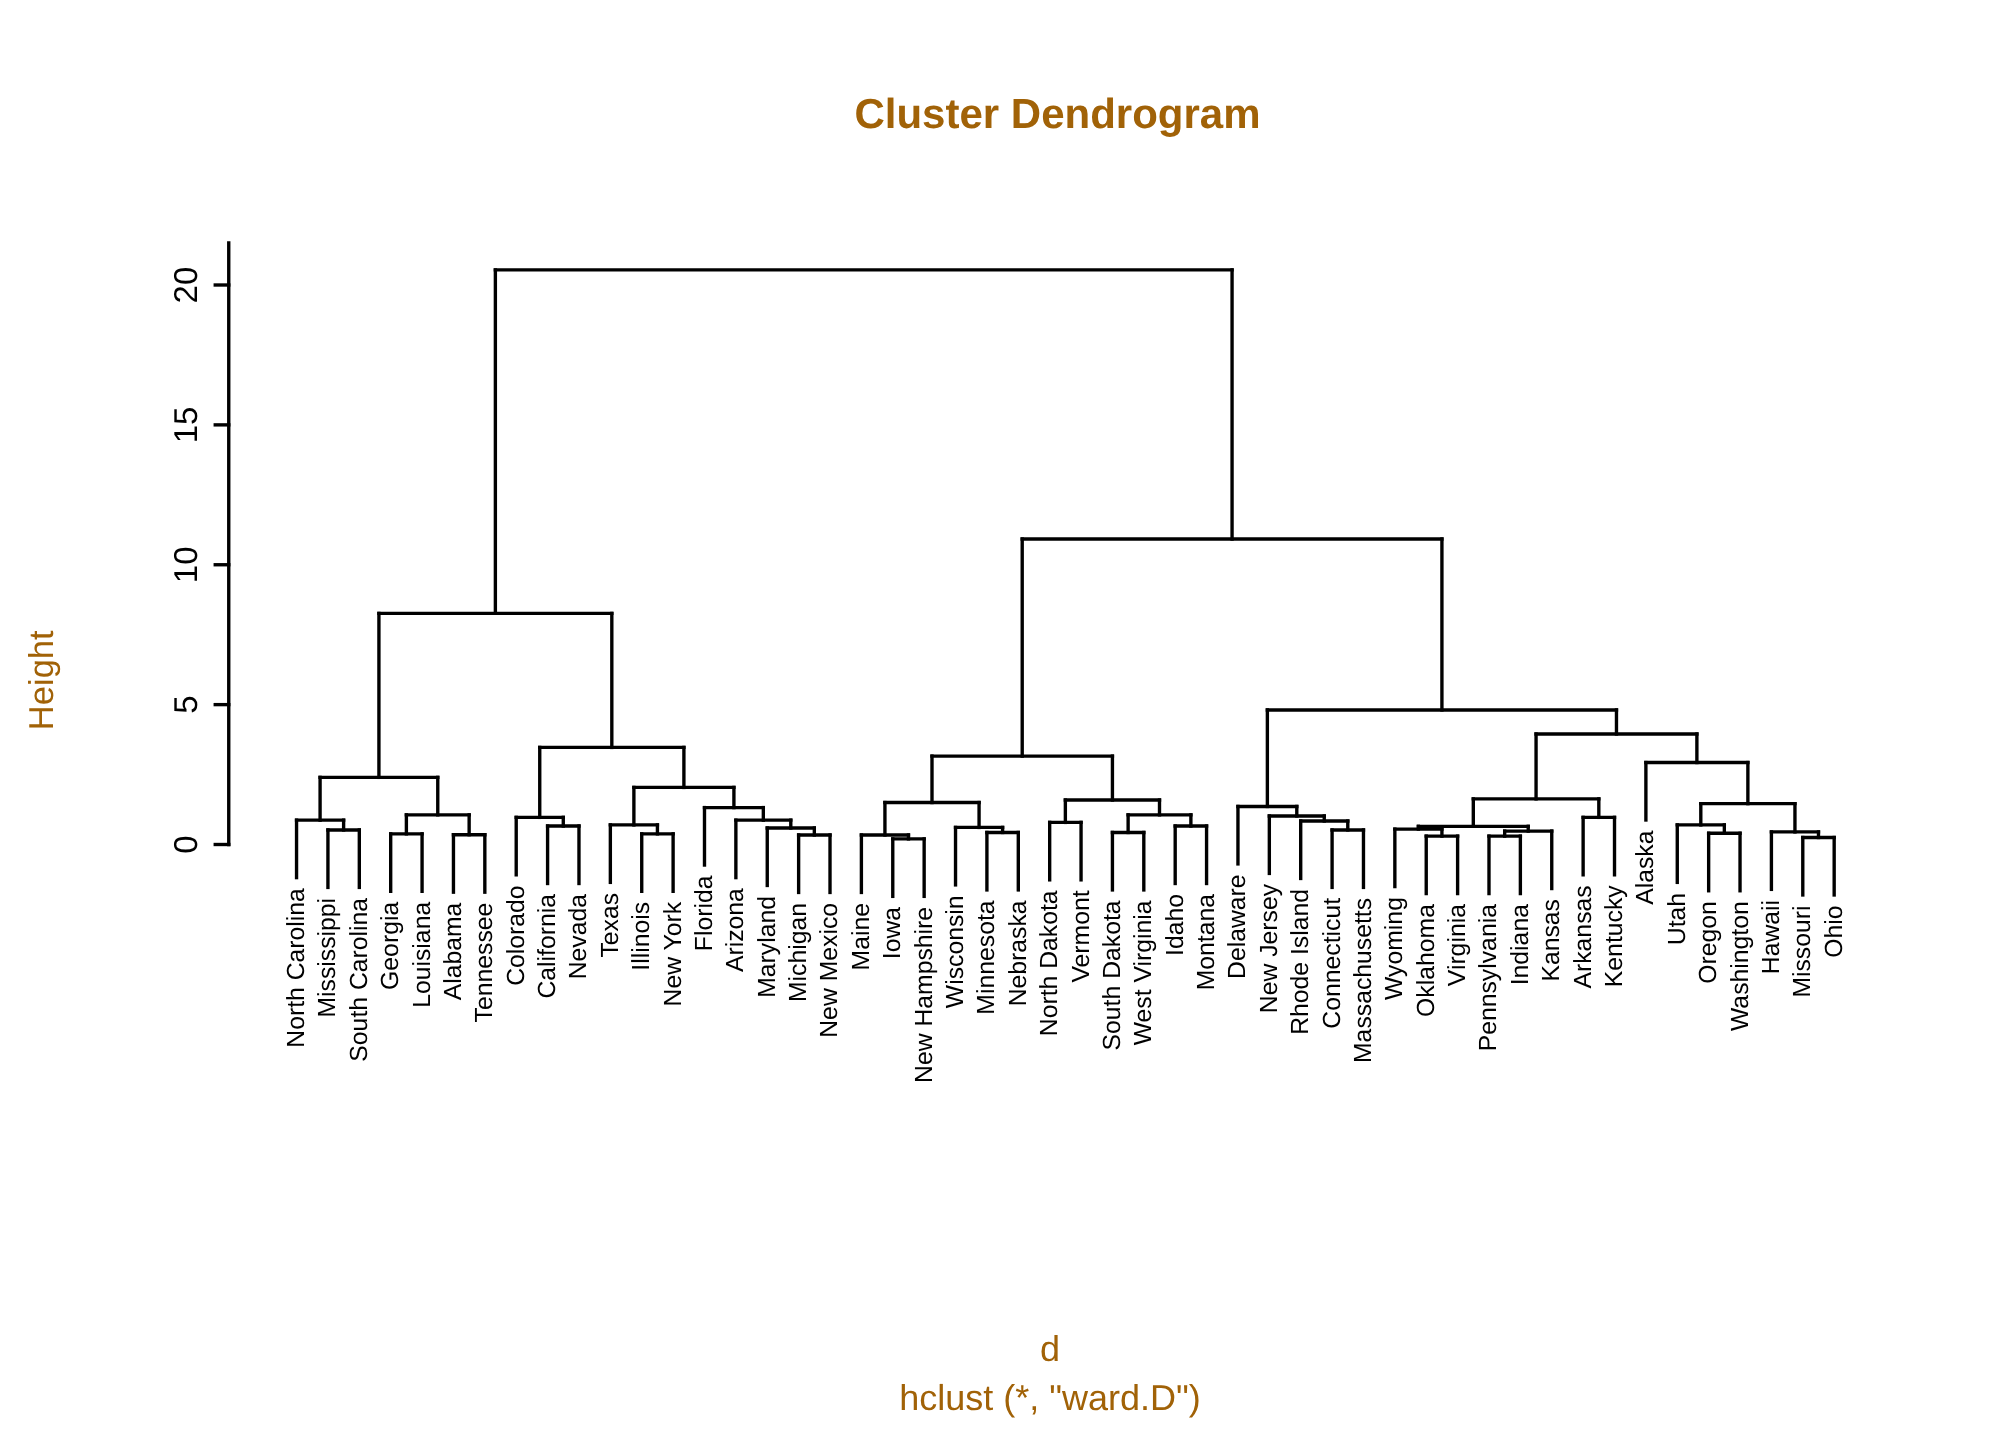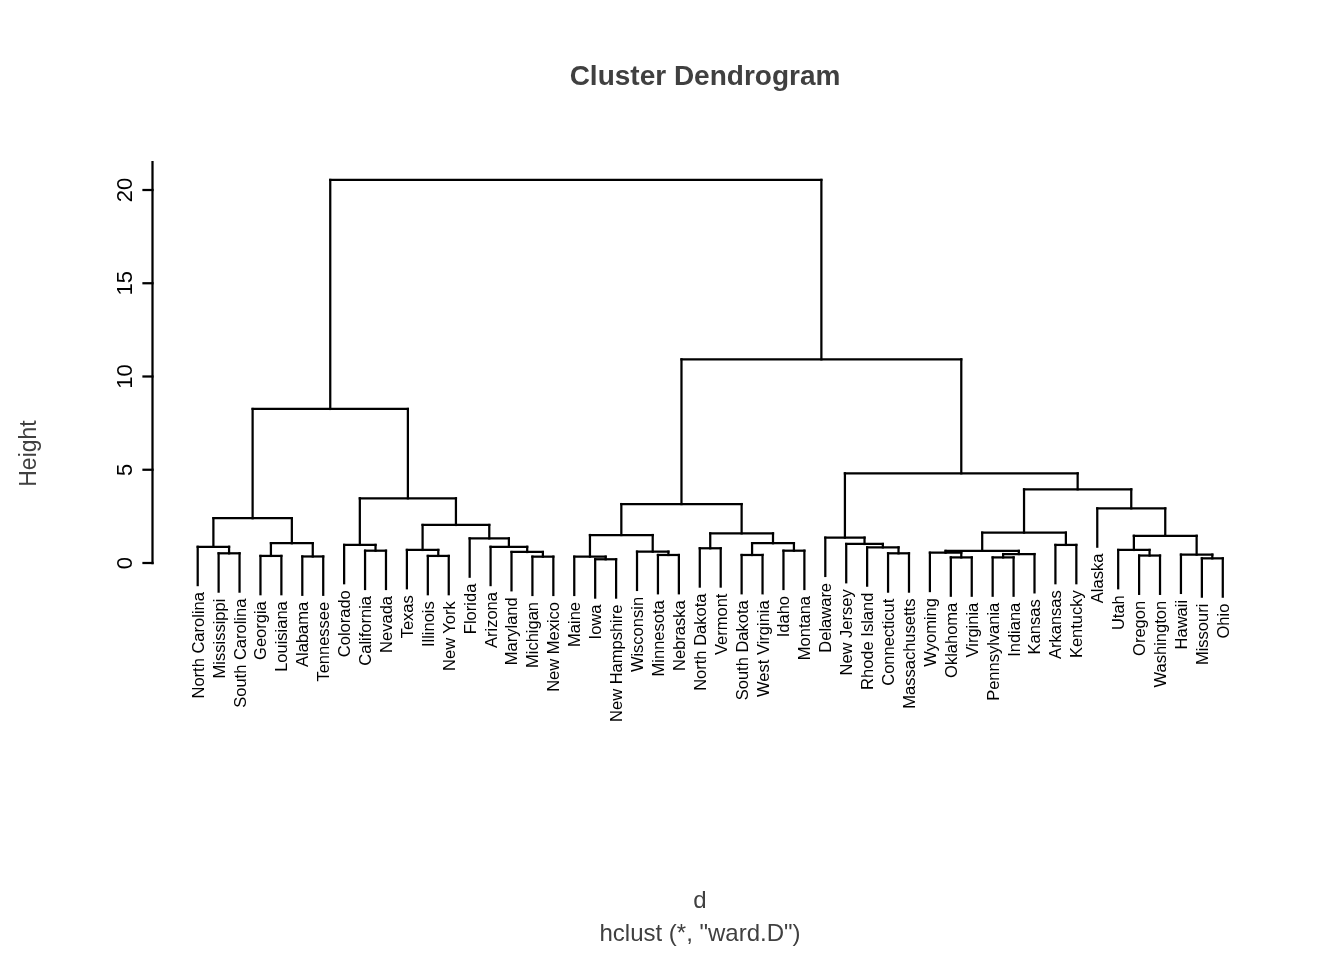--- a/index.html
+++ b/index.html
@@ -1,17 +1,17 @@
 <!DOCTYPE html>
 <html><head>
 <meta charset="utf-8">
 <style>
   html,body{margin:0;padding:0;background:#ffffff;}
   #figure{position:relative;width:1344px;height:960px;background:#ffffff;overflow:hidden;
-          font-family:"Liberation Sans", sans-serif;color:#404040;}
+          font-family:"Liberation Sans", sans-serif;color:#a16207;}
   #title{position:absolute;left:165px;top:60px;width:1080px;text-align:center;
          font-size:28px;font-weight:bold;letter-spacing:0px;}
   #ylab{position:absolute;left:-24px;top:440px;width:104px;text-align:center;
         font-size:23px;transform:rotate(-90deg);}
   #xlab1{position:absolute;left:160px;top:886px;width:1080px;text-align:center;font-size:24px;}
   #xlab2{position:absolute;left:160px;top:919px;width:1080px;text-align:center;font-size:24px;}
   svg{position:absolute;left:0;top:0;}
 </style>
 </head>
 <body>

